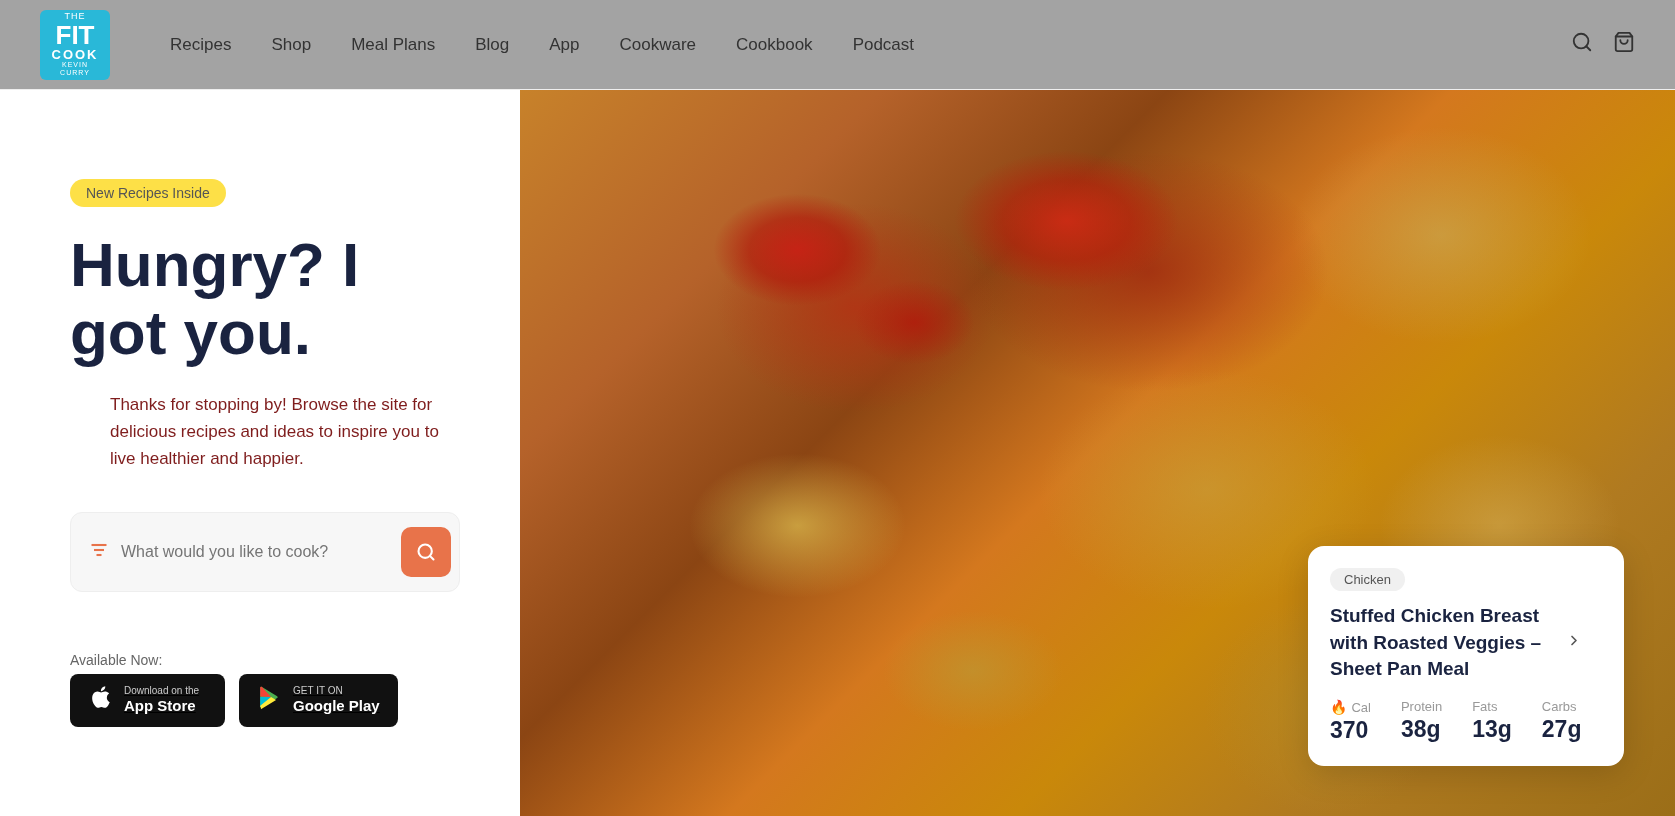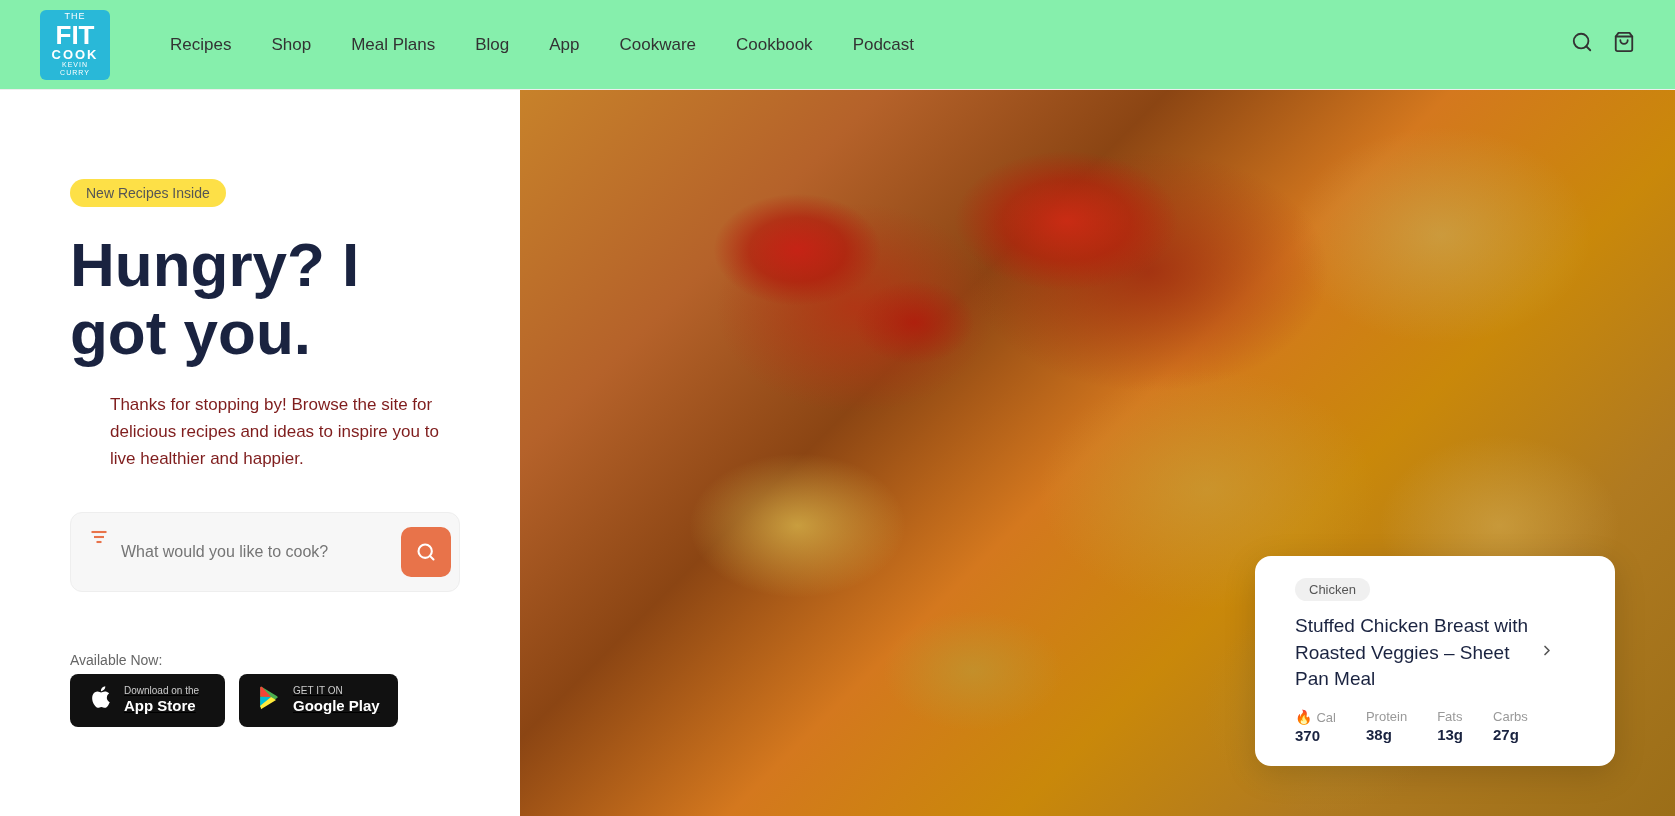--- a/index.html
+++ b/index.html
@@ -4,21 +4,21 @@
   <style>
     * { margin: 0; padding: 0; box-sizing: border-box; }
     body { font-family: 'Helvetica Neue', Arial, sans-serif; width: 1675px; min-height: 816px; overflow-x: hidden; background: #fff; }
 
     
     .header {
       display: flex;
       align-items: center;
       padding: 0 40px;
       height: 90px;
-      background: #86efac;
+      background: #a3a3a3;
       border-bottom: 1px solid #eee;
       position: relative;
       z-index: 10;
       justify-content: flex-end;
     }
     .logo {
       width: 70px;
       height: 70px;
       background: #29b8d8;
       border-radius: 6px;
@@ -149,20 +149,21 @@
       color: #7f1d1d;
       line-height: 1.6;
       margin-bottom: 40px;
       max-width: 380px;
       margin-left: 40px;
     }
 
     
     .search-bar {
       display: flex;
+      align-items: center;
       background: #f7f7f7;
       border-radius: 12px;
       padding: 14px 8px 14px 18px;
       margin-bottom: 60px;
       gap: 12px;
       border: 1px solid #eee;
     }
     .search-icon-left {
       color: #e8734a;
       font-size: 18px;
@@ -232,40 +233,40 @@
       line-height: 1.3;
     }
 
     
     .app-btn-google .app-btn-sub { color: #ccc; }
 
     
     .recipe-card {
       position: absolute;
       bottom: 50px;
-      right: 60px;
-      width: 360px;
+      right: 51px;
+      width: 316px;
       background: #fff;
       border-radius: 16px;
-      padding: 22px 40px;
+      padding: 22px 22px;
       box-shadow: 0 8px 32px rgba(0,0,0,0.15);
       z-index: 5;
     }
     .recipe-card-tag {
       display: inline-block;
       background: #f0f0f0;
       border-radius: 20px;
       padding: 4px 14px;
       font-size: 13px;
       color: #555;
       margin-bottom: 12px;
     }
     .recipe-card-title {
       font-size: 19px;
-      font-weight: 400;
+      font-weight: 700;
       color: #1a2340;
       line-height: 1.4;
       margin-bottom: 16px;
     }
     .recipe-card-chevron {
       position: absolute;
       right: 20px;
       top: 50%;
       transform: translateY(-50%);
       font-size: 18px;
@@ -280,21 +281,21 @@
     .stat {
       display: flex;
       flex-direction: column;
       gap: 2px;
     }
     .stat-label {
       font-size: 13px;
       color: #999;
     }
     .stat-value {
-      font-size: 15px;
+      font-size: 23px;
       font-weight: 700;
       color: #1a2340;
     }
     .cal-row {
       display: flex;
       align-items: center;
       gap: 4px;
     }
 
     

